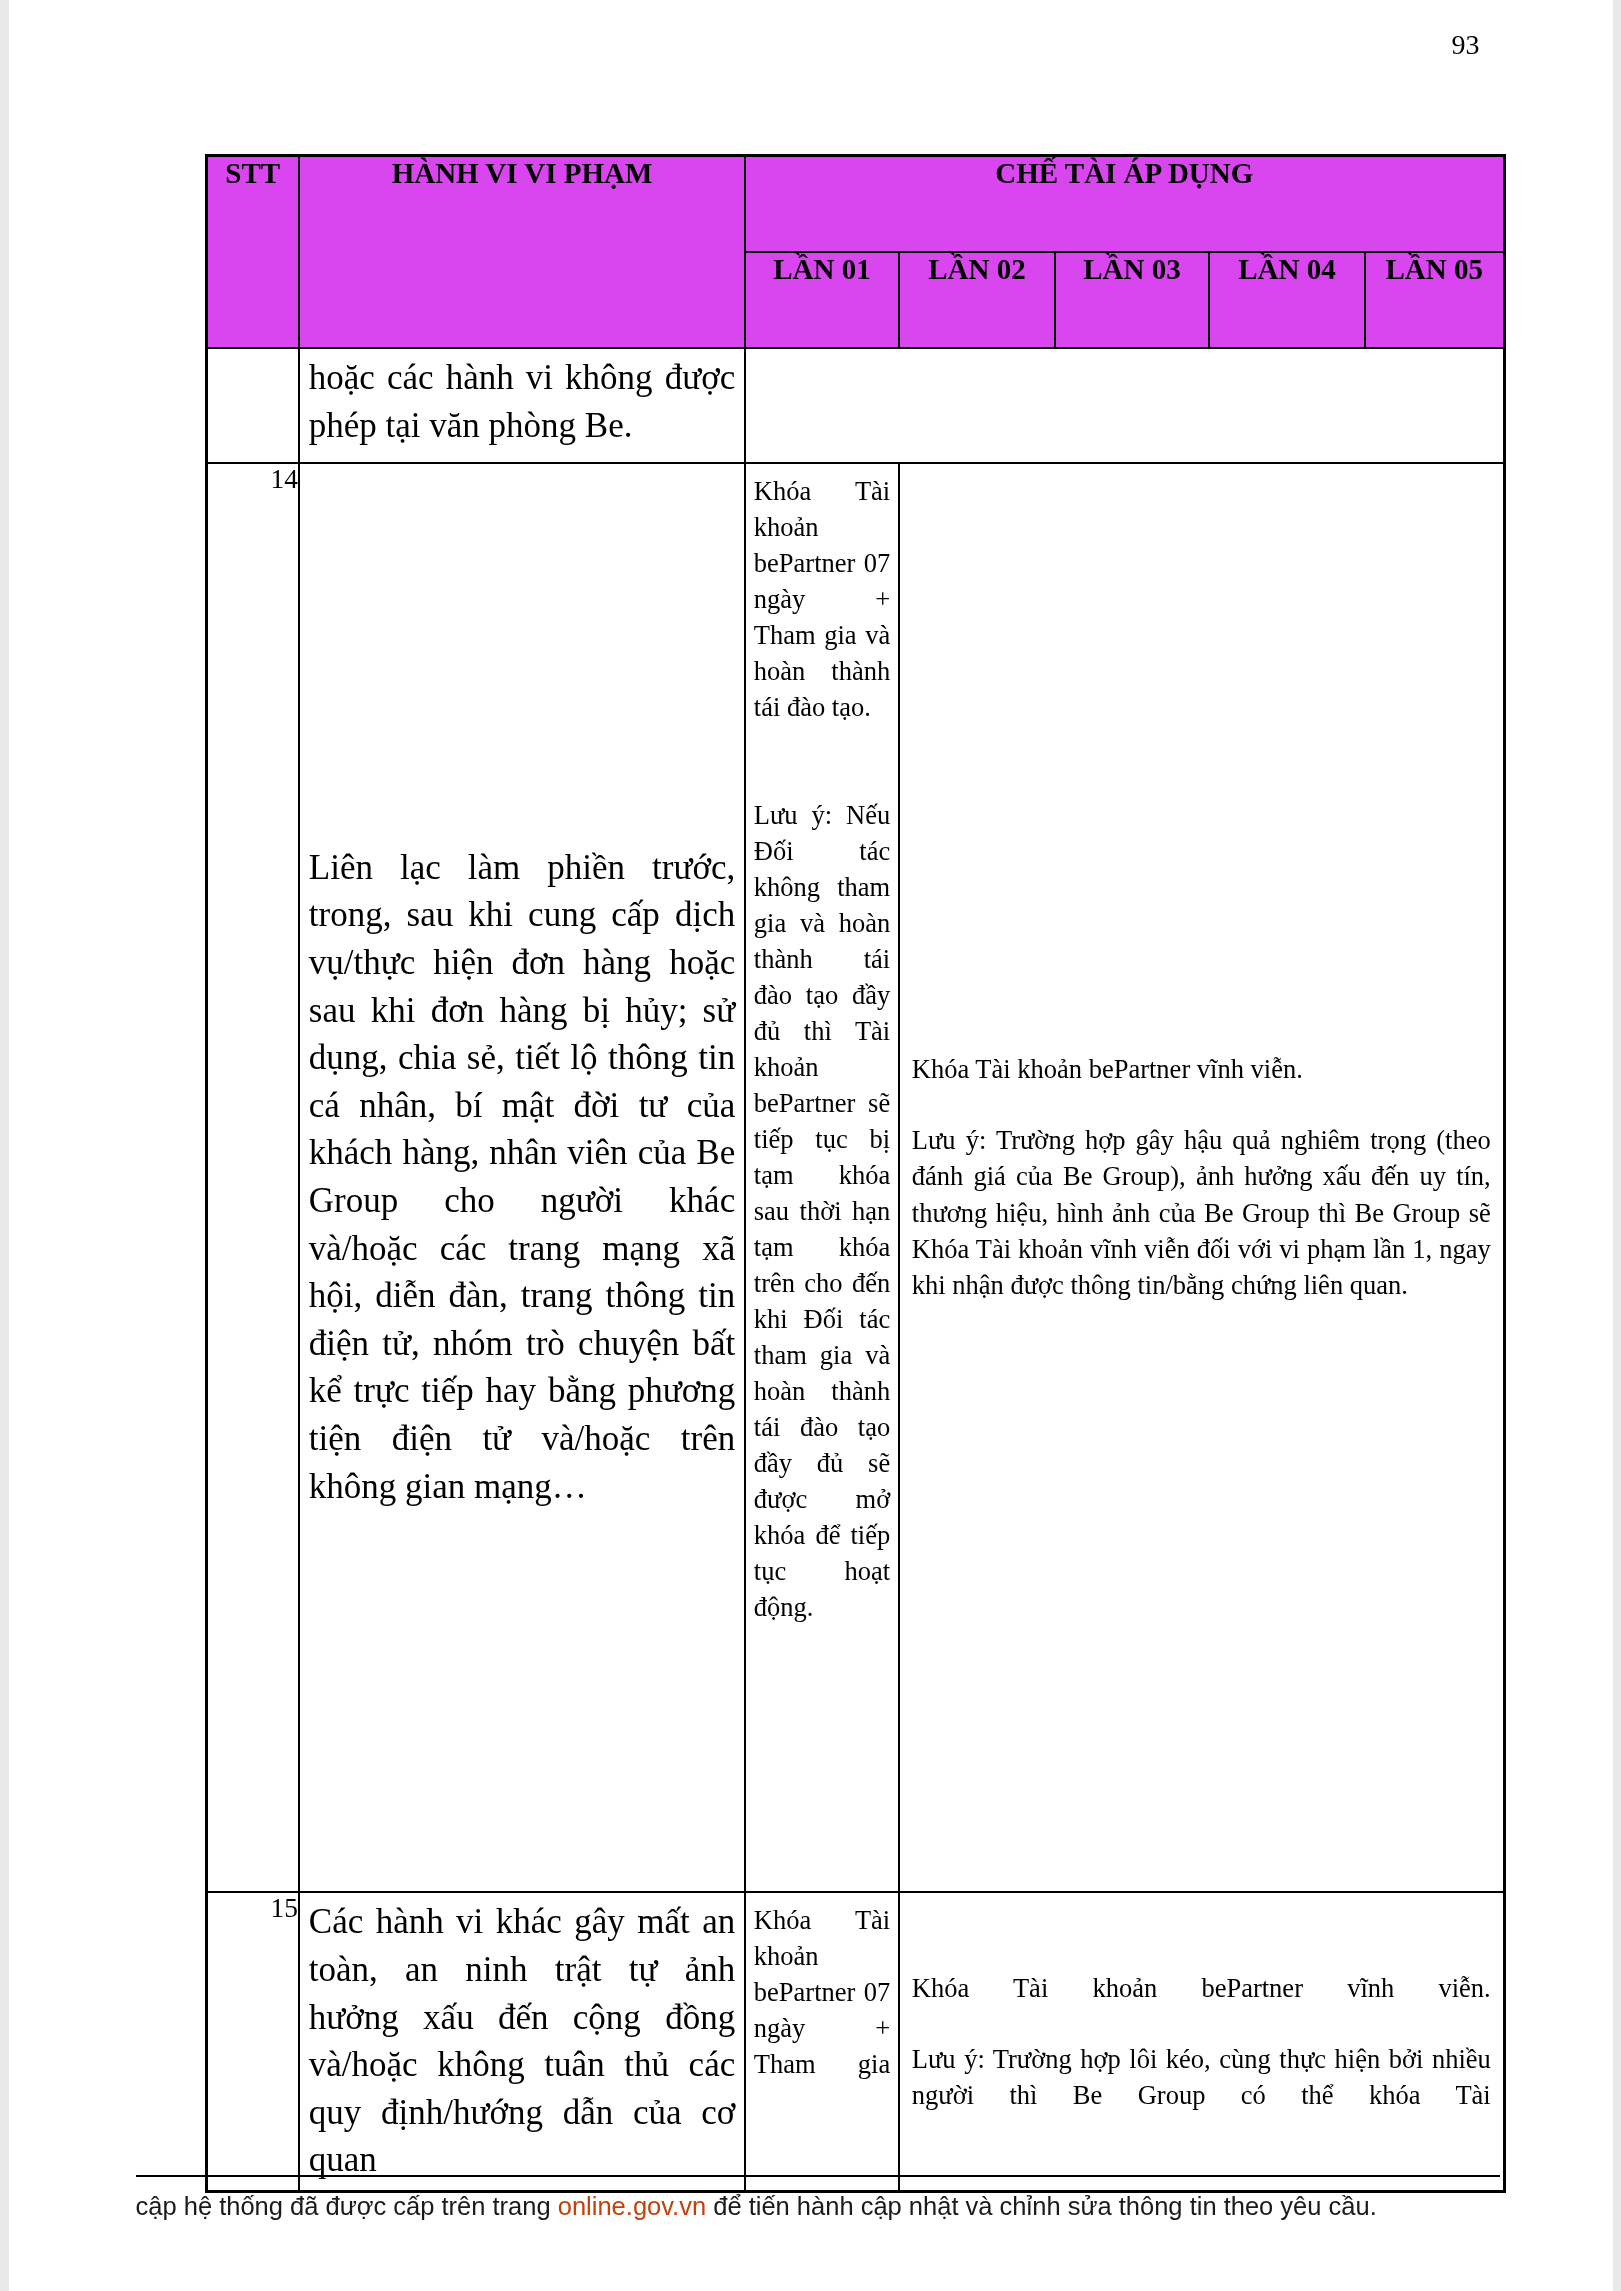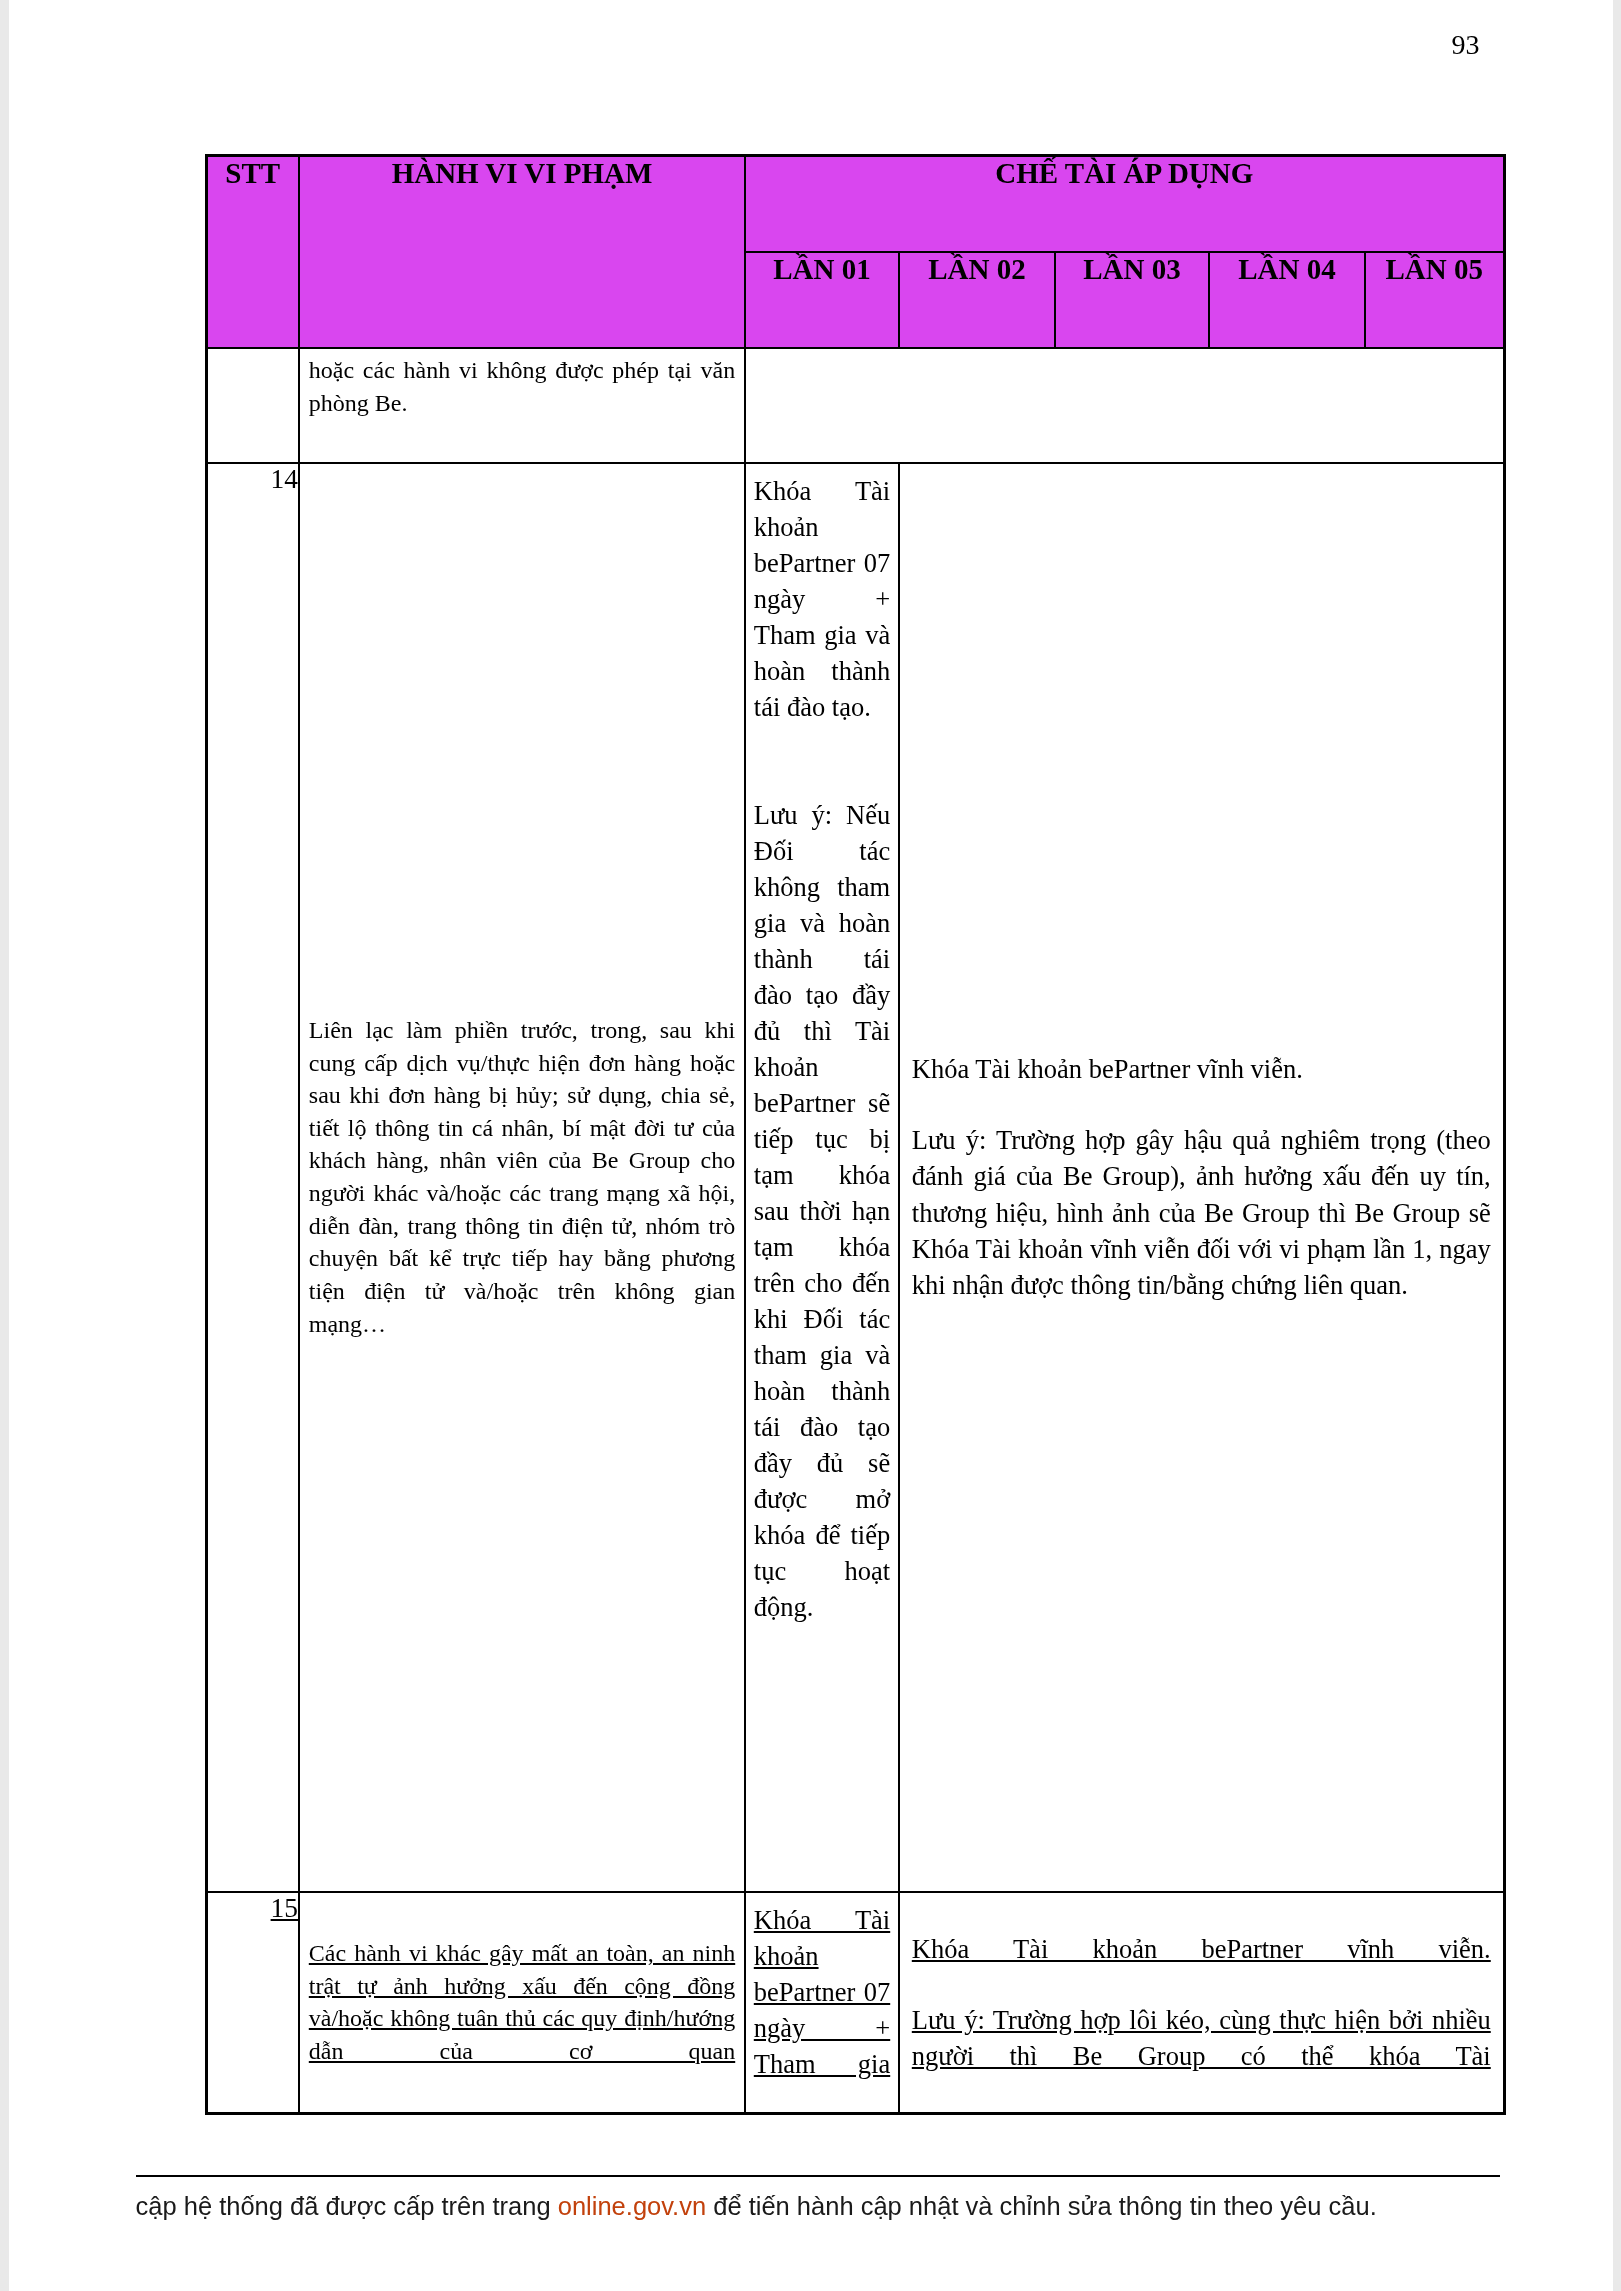--- a/index.html
+++ b/index.html
@@ -40,29 +40,29 @@
     background: #d946ef;
     font-weight: bold;
     font-size: 29px;
     text-align: center;
     vertical-align: middle;
   }
   tr.hdr-row-1 { height: 96px; }
   tr.hdr-row-2 { height: 96px; }
   tr.row-cont  { height: 115px; }
   tr.row-14    { height: 1429px; }
-  tr.row-15    { height: 222px; text-decoration: underline; }
+  tr.row-15    { height: 222px; }
 
   td.stt-cell {
     text-align: right;
     vertical-align: middle;
     font-size: 27.4px;
   }
   td.violation-cell {
-    font-size: 24px;
+    font-size: 35px;
     line-height: 1.36;
     text-align: justify;
     padding: 5.9px 8.8px;
     margin-left: 28px;
   }
   td.violation-cell.v-middle { vertical-align: middle; }
   td.lan01-cell {
     font-size: 26.5px;
     line-height: 1.36;
     text-align: justify;

